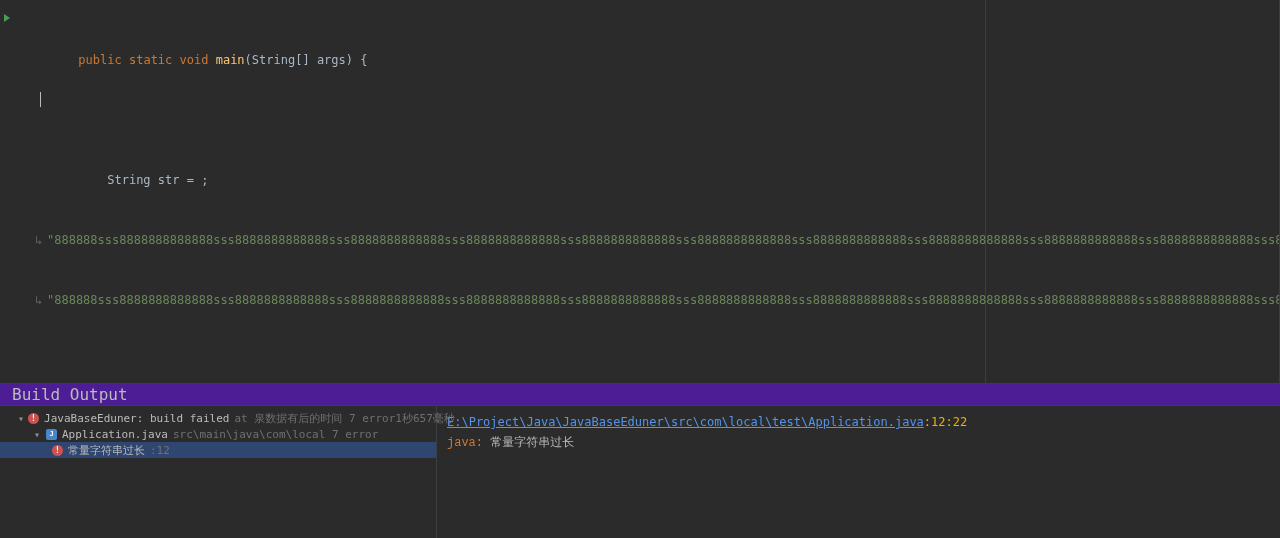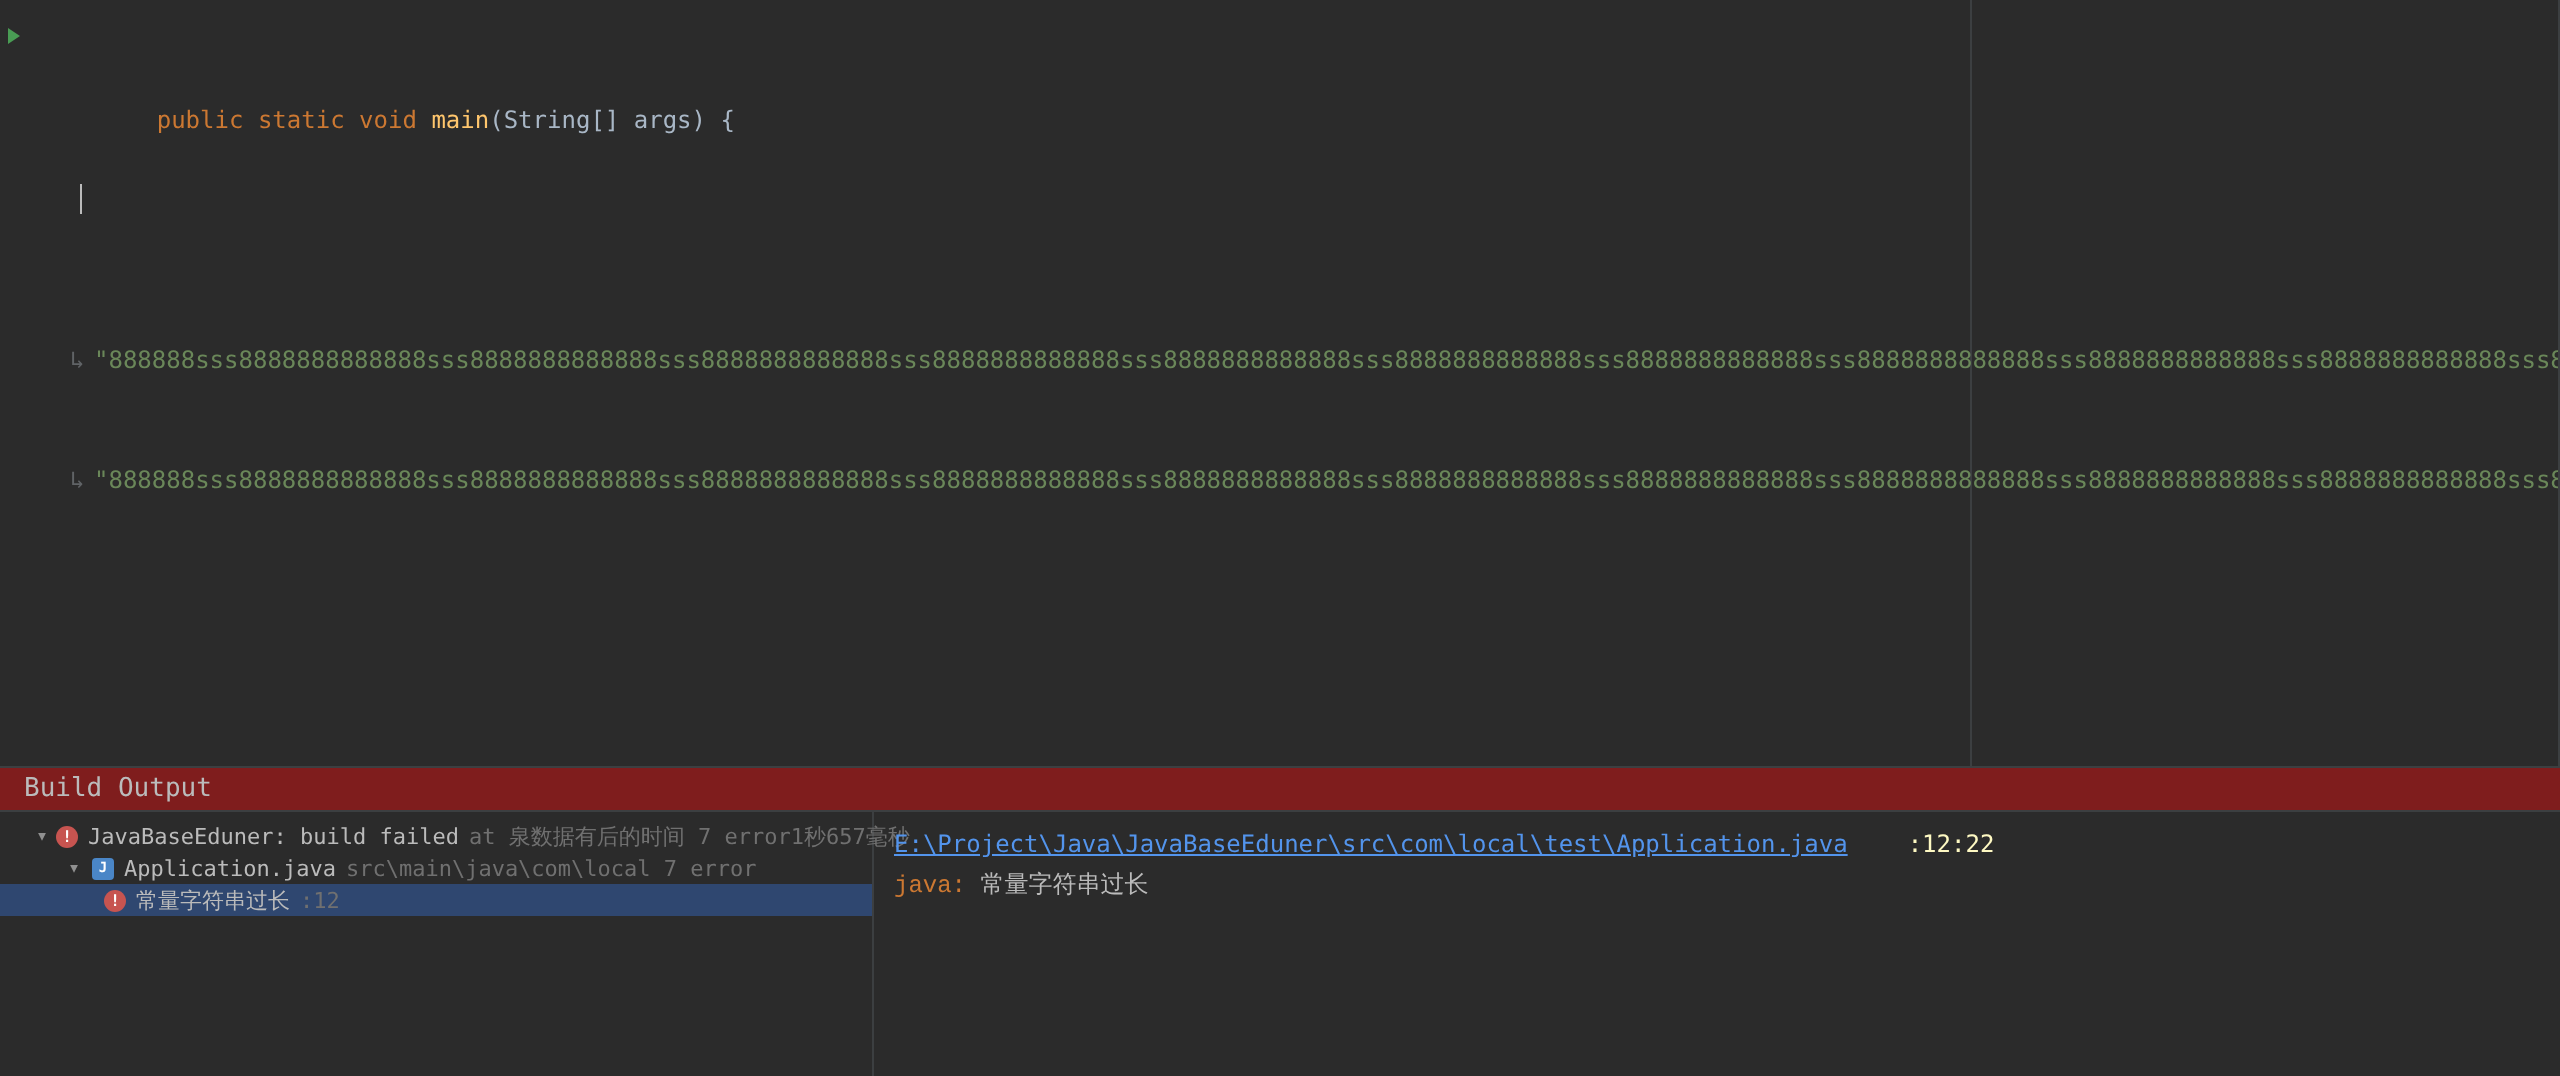--- a/index.html
+++ b/index.html
@@ -84,26 +84,26 @@
     }
     .build-panel {
       height: 155px;
       background: #2b2b2b;
       border-top: 1px solid #3c3f41;
       display: flex;
       flex-direction: column;
     }
     .build-header {
       height: 22px;
-      background: #7f1d1d;
+      background: #4c1d95;
       display: flex;
       align-items: center;
       padding: 0 12px;
       border-bottom: 1px solid #3c3f41;
-      font-size: 13px;
+      font-size: 16px;
       color: #bbbbbb;
     }
     .build-body {
       flex: 1;
       display: flex;
     }
     .build-tree {
       width: 437px;
       background: #2b2b2b;
       border-right: 1px solid #3c3f41;
@@ -168,34 +168,35 @@
       padding-right: 8px;
     }
     .build-output {
       flex: 1;
       padding: 6px 10px;
       font-size: 12px;
       line-height: 20px;
     }
     .output-line1 { white-space: nowrap; }
     .file-link { color: #5394ec; text-decoration: underline; margin-top: 20px; }
-    .line-col { color: #fef9c3; margin-left: 30px; }
+    .line-col { color: #eab308; }
     .error-text { color: #cc7832; font-family: Liberation Mono, monospace; }
     .error-msg { color: #bbbbbb; }
   </style>
 </head>
 <body>
 
 <div class="editor-area">
   <div class="gutter-run"></div>
   <div class="divider-line"></div>
   <div class="cursor"></div>
   <div class="code-content">
     <span class="code-line">      <span class="kw-public">public</span> <span class="kw-static">static</span> <span class="kw-void">void</span> <span class="method-name">main</span><span>(</span><span class="type-name">String</span><span>[]</span> <span class="param-name">args</span><span>) {</span></span>
     <span class="code-line"> </span>
+    <span class="code-line">          <span class="type-name">String</span><span> str = ;</span></span>
     <span class="string-line"><span class="wrap-arrow">↳</span><span>"888888sss8888888888888sss8888888888888sss8888888888888sss8888888888888sss8888888888888sss8888888888888sss8888888888888sss8888888888888sss8888888888888sss8888888888888sss8888888888888sss8888888888888sss8888888888888sss8888888888888sss8888888888888sss8888888888888sss8888888888888sss8888888888888sss</span></span>
     <span class="string-line"><span class="wrap-arrow">↳</span><span>"888888sss8888888888888sss8888888888888sss8888888888888sss8888888888888sss8888888888888sss8888888888888sss8888888888888sss8888888888888sss8888888888888sss8888888888888sss8888888888888sss8888888888888sss8888888888888sss8888888888888sss8888888888888sss8888888888888sss8888888888888sss8888888888888sss</span></span>
     
     
     
     
     
     
     
     

